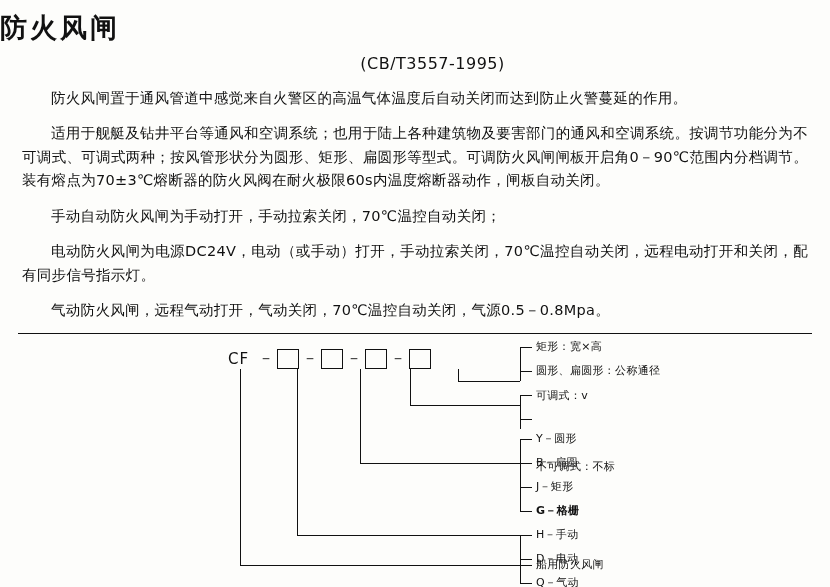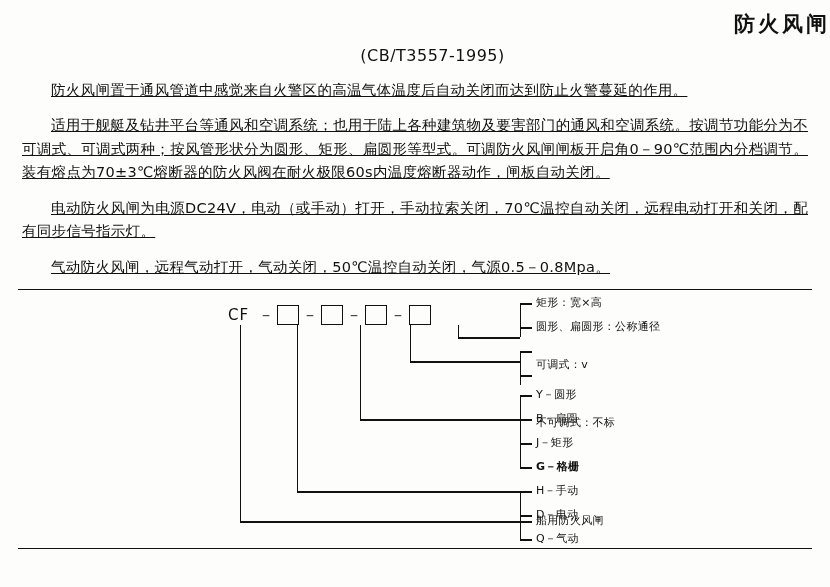--- a/index.html
+++ b/index.html
@@ -7,43 +7,43 @@
     width:830px;height:587px;
     background:#fdfdfb;
     font-family:"DejaVu Sans","Liberation Sans",sans-serif;
     color:#111;
     position:relative;
     overflow:hidden;
   }
   .page{position:relative;width:830px;height:587px;}
 
   .title{
-    text-align:right;
-    font-size:21px;
+    text-align:left;
+    font-size:27px;
     font-weight:bold;
     letter-spacing:3px;
     margin-top:10px;
     font-family:"DejaVu Sans","Liberation Sans",sans-serif;
   }
   .subtitle{
     text-align:center;
     font-size:16px;
     margin-top:8px;
     letter-spacing:0.5px;
     padding-left:35px;
   }
 
   .body-text{
     margin:14px 22px 0 22px;
     font-size:14.5px;
     line-height:1.62;
     text-align:justify;
     letter-spacing:0.3px;
   }
-  .para{text-indent:2em;margin:12px 0 1px 0;text-decoration:underline;}
+  .para{text-indent:2em;margin:12px 0 1px 0;}
 
   
   .diagram{
     position:relative;
     margin-top:10px;
     height:260px;
   }
   .rule{
     position:absolute;left:18px;right:18px;
     height:1px;background:#111;
@@ -83,22 +83,23 @@
 <body>
 
 <div class="page">
 
   <div class="title">防火风闸</div>
   <div class="subtitle">(CB/T3557-1995)</div>
 
   <div class="body-text">
     <p class="para">防火风闸置于通风管道中感觉来自火警区的高温气体温度后自动关闭而达到防止火警蔓延的作用。</p>
     <p class="para">适用于舰艇及钻井平台等通风和空调系统；也用于陆上各种建筑物及要害部门的通风和空调系统。按调节功能分为不可调式、可调式两种；按风管形状分为圆形、矩形、扁圆形等型式。可调防火风闸闸板开启角0－90℃范围内分档调节。装有熔点为70±3℃熔断器的防火风阀在耐火极限60s内温度熔断器动作，闸板自动关闭。</p>
+    <p class="para">手动自动防火风闸为手动打开，手动拉索关闭，70℃温控自动关闭；</p>
     <p class="para">电动防火风闸为电源DC24V，电动（或手动）打开，手动拉索关闭，70℃温控自动关闭，远程电动打开和关闭，配有同步信号指示灯。</p>
-    <p class="para">气动防火风闸，远程气动打开，气动关闭，50℃温控自动关闭，气源0.5－0.8Mpa。</p>
+    <p class="para">气动防火风闸，远程气动打开，气动关闭，70℃温控自动关闭，气源0.5－0.8Mpa。</p>
   </div>
 
   <div class="diagram">
     <div class="rule top"></div>
     <div class="rule bottom"></div>
 
     <div class="code-row">
       <span class="cf">CF</span>
       <span class="dash">－</span>
       <span class="box"></span>
@@ -116,21 +117,21 @@
     <div class="hline" style="left:520px;top:14px;width:12px;"></div>
     <div class="hline" style="left:520px;top:38px;width:12px;"></div>
     <div class="lbl" style="left:536px;top:6px;">矩形：宽×高</div>
     <div class="lbl" style="left:536px;top:30px;">圆形、扁圆形：公称通径</div>
 
     <div class="vline" style="left:410px;top:36px;height:36px;"></div>
     <div class="hline" style="left:410px;top:72px;width:110px;"></div>
     <div class="vline" style="left:520px;top:62px;height:34px;"></div>
     <div class="hline" style="left:520px;top:62px;width:12px;"></div>
     <div class="hline" style="left:520px;top:86px;width:12px;"></div>
-    <div class="lbl" style="left:536px;top:68px;">可调式：v</div>
+    <div class="lbl" style="left:536px;top:55px;">可调式：v</div>
     <div class="lbl" style="left:536px;top:78px;margin-top:48px;">不可调式：不标</div>
 
     <div class="vline" style="left:360px;top:36px;height:94px;"></div>
     <div class="hline" style="left:360px;top:130px;width:160px;"></div>
     <div class="vline" style="left:520px;top:106px;height:72px;"></div>
     <div class="hline" style="left:520px;top:106px;width:12px;"></div>
     <div class="hline" style="left:520px;top:130px;width:12px;"></div>
     <div class="hline" style="left:520px;top:154px;width:12px;"></div>
     <div class="hline" style="left:520px;top:178px;width:12px;"></div>
     <div class="lbl" style="left:536px;top:98px;">Y－圆形</div>

